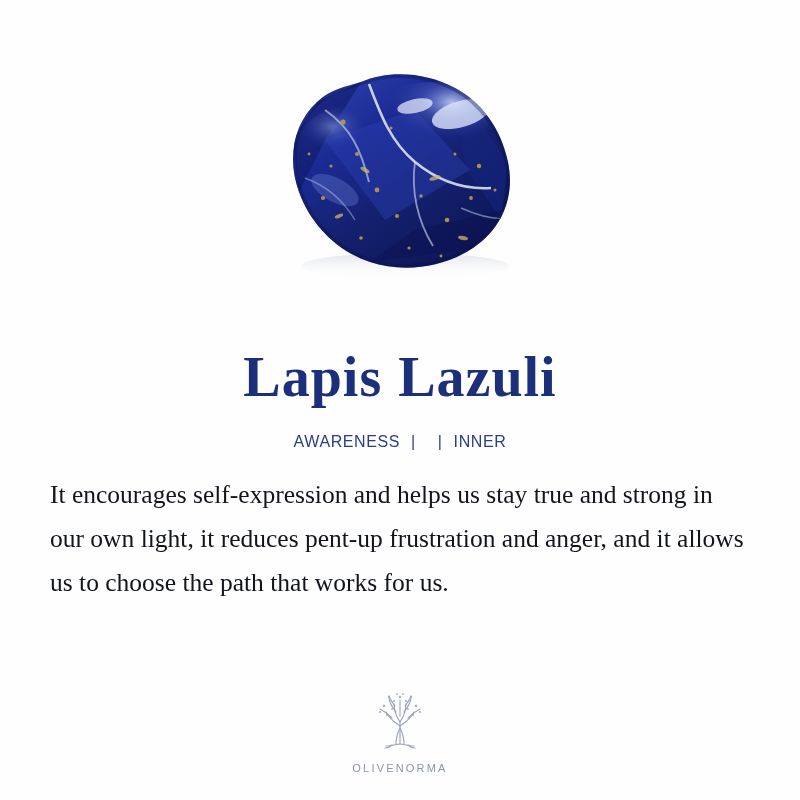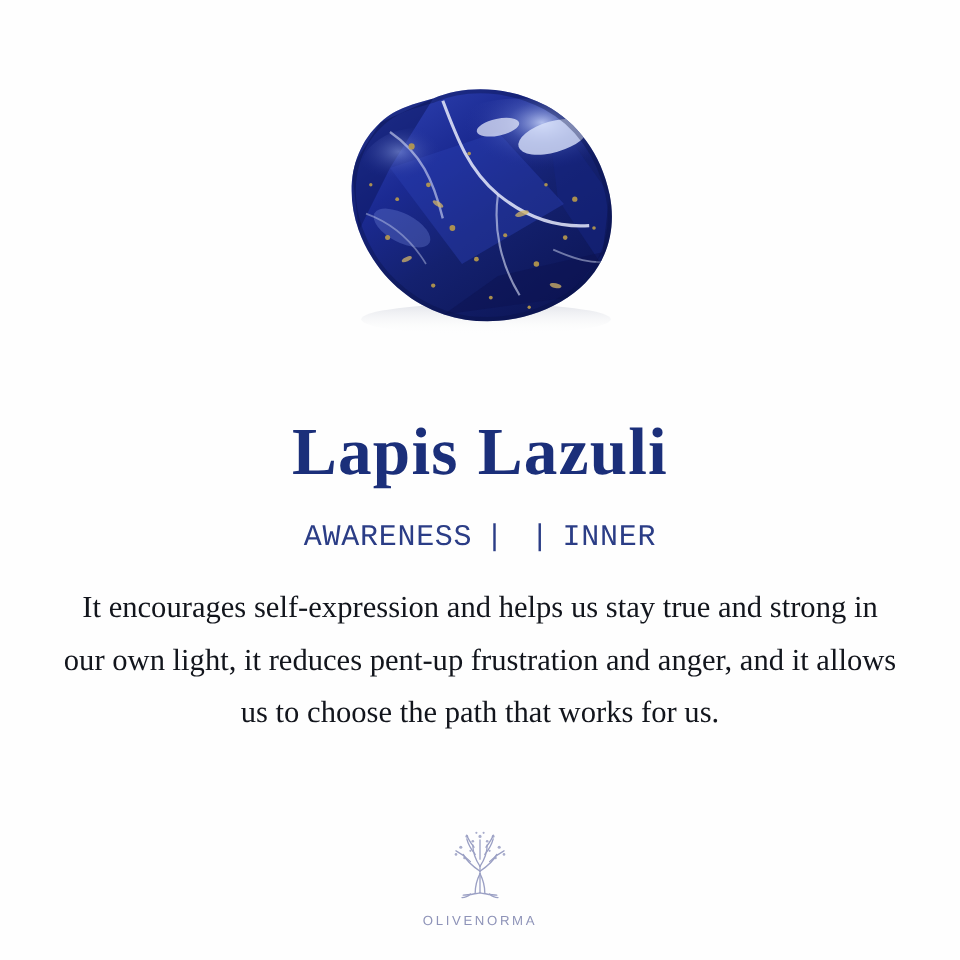--- a/index.html
+++ b/index.html
@@ -48,40 +48,39 @@
     letter-spacing: 1px;
     margin-top: 18px;
     text-align: center;
     line-height: 1.05;
   }
   .title .gap { display: inline-block; width: 16px; }
 
   
   .keywords {
     margin-top: 26px;
-    font-family: Liberation Mono, monospace;
-    font-size: 25px;
+    font-family: Liberation Sans, sans-serif;
+    font-size: 16px;
     color: #2b3d86;
     letter-spacing: 0.6px;
     display: flex;
     align-items: flex-start;
     justify-content: center;
   }
   .keywords .sep {
     display: inline-block;
     margin: 0 11px;
     color: #2b3d86;
     font-weight: 300;
   }
 
   
   .description {
     margin-top: 22px;
     width: 720px;
-    text-align: center;
     font-family: "Liberation Serif", serif;
     font-size: 25.5px;
     line-height: 1.72;
     color: #12151c;
     padding: 0 10px;
     box-sizing: border-box;
   }
 
   
   .logo-area {

